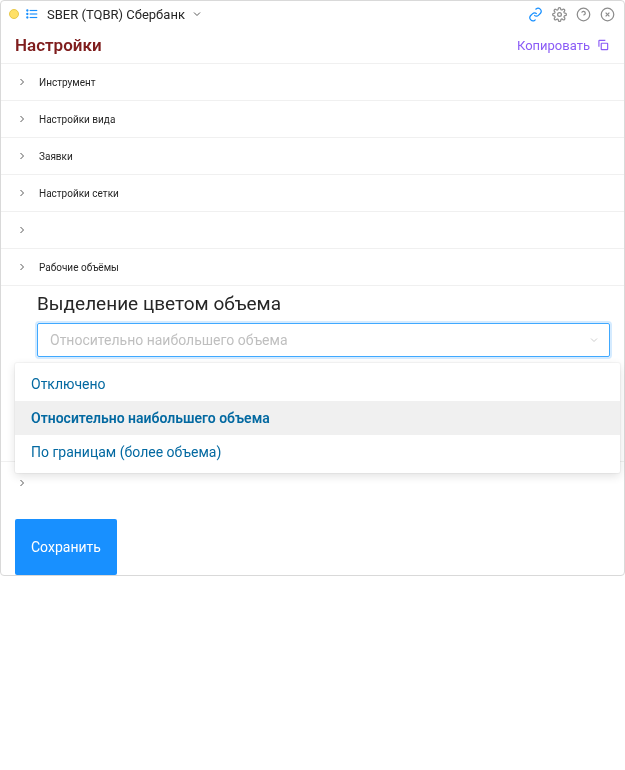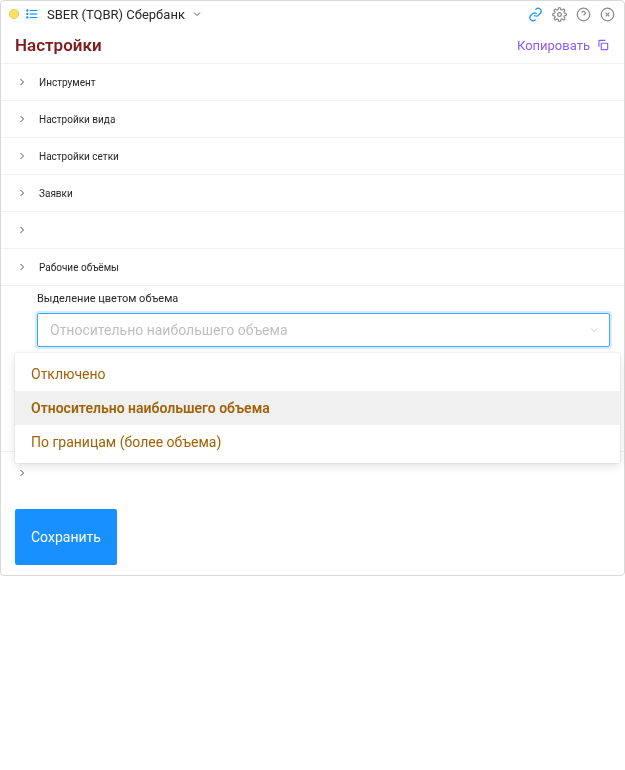--- a/index.html
+++ b/index.html
@@ -16,27 +16,27 @@
   .header { display:flex; align-items:center; padding: 8px 14px 8px 14px; }
   .header h1 { font-size: 17px; font-weight: 600; color:#7f1d1d; }
   .copy { display:flex; align-items:center; color:#8b5cf6; font-size:13px; cursor:pointer; }
   .copy svg { margin-left:6px; }
   .sections { flex:0 0 auto; }
   .sect { border-top: 1px solid #f0f0f0; }
   .sect-head { display:flex; align-items:center; padding: 12px 14px; cursor:pointer; }
   .sect-head .arrow { width:14px; color:#595959; display:flex; align-items:center; justify-content:center; margin-right:10px; }
   .sect-head .label { font-size:10px; color:#262626; }
   .sect-body { padding: 6px 14px 14px 36px; }
-  .field-label { font-size: 11px; color:#262626; margin-bottom:8px; display:block; }
+  .field-label { font-size: 19px; color:#262626; margin-bottom:8px; display:block; }
   .select { position:relative; }
   .select-box { border:1px solid #40a9ff; border-radius:2px; height:34px; display:flex; align-items:center; padding:0 30px 0 12px; box-shadow: 0 0 0 2px rgba(24,144,255,0.18); cursor:pointer; }
   .select-box .val { color:#bfbfbf; font-size:14px; }
   .select-box .caret { position:absolute; right:10px; top:50%; transform:translateY(-50%); color:#bfbfbf; }
   .dropdown { position:absolute; left:-22px; right:-10px; top:40px; background:#fff; border-radius:2px; box-shadow: 0 3px 10px rgba(0,0,0,0.12), 0 0 0 1px rgba(0,0,0,0.03); padding:4px 0; z-index:10; }
-  .opt { padding: 9px 16px; font-size:14px; color:#a16207; cursor:pointer; }
+  .opt { padding: 9px 16px; font-size:14px; color:#0369a1; cursor:pointer; }
   .opt.selected { background:#f0f0f0; font-weight:600; }
   .hidden-sect { border-top:1px solid #f0f0f0; padding:12px 14px; }
   .hidden-sect .arrow { width:14px; color:#595959; display:inline-flex; align-items:center; justify-content:center; margin-right:10px; }
   .save { margin: 14px; background:#1890ff; color:#fff; border:none; border-radius:2px; padding: 20px 16px; font-size:14px; cursor:pointer; align-self:flex-start; }
   svg { display:block; }
 </style>
 </head>
 <body>
 
 <div class="window">
@@ -120,31 +120,31 @@
         <span class="label">Настройки вида</span>
       </div>
     </div>
     <div class="sect">
       <div class="sect-head">
         <span class="arrow">
             <svg width="12" height="12" viewBox="0 0 24 24" fill="none" stroke="currentColor" stroke-width="2">
               <polyline points="9 18 15 12 9 6"></polyline>
             </svg>
           </span>
-        <span class="label">Настройки сетки</span>
+        <span class="label">Заявки</span>
       </div>
     </div>
     <div class="sect">
       <div class="sect-head">
         <span class="arrow">
             <svg width="12" height="12" viewBox="0 0 24 24" fill="none" stroke="currentColor" stroke-width="2">
               <polyline points="9 18 15 12 9 6"></polyline>
             </svg>
           </span>
-        <span class="label">Заявки</span>
+        <span class="label">Настройки сетки</span>
       </div>
     </div>
     <div class="sect">
       <div class="sect-head">
         <span class="arrow">
             <svg width="12" height="12" viewBox="0 0 24 24" fill="none" stroke="currentColor" stroke-width="2">
               <polyline points="9 18 15 12 9 6"></polyline>
             </svg>
           </span>
       </div>

